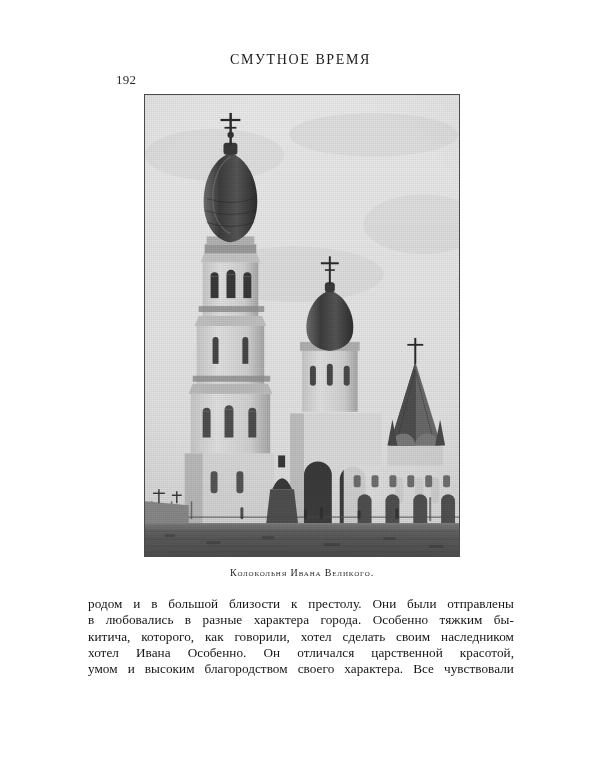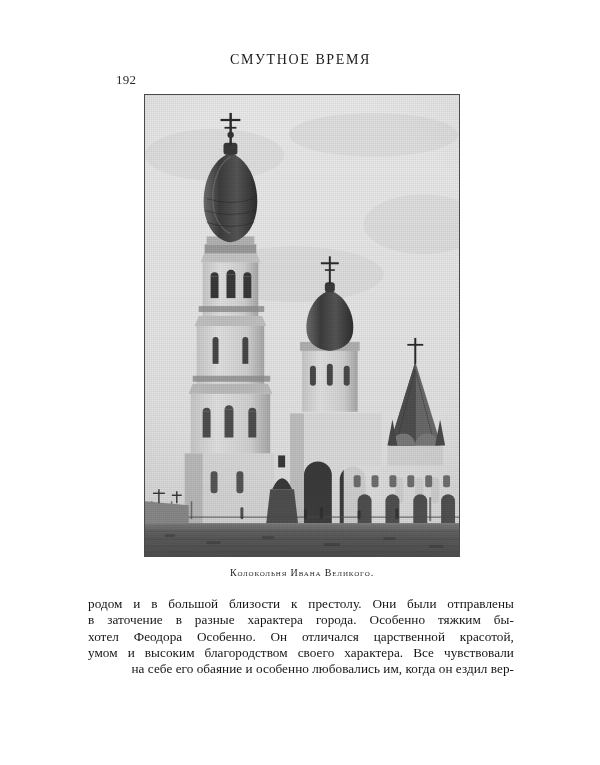--- a/index.html
+++ b/index.html
@@ -108,21 +108,20 @@
     width: 426px;
   }
   .body-line {
     font-size: 13.2px;
     line-height: 16.3px;
     letter-spacing: 0.05px;
     color: #141414;
     white-space: nowrap;
     display: flex;
     justify-content: space-between;
-    text-align: right;
   }
   .body-line.last { display: block; }
   .body-line > span { display: inline-block; }
 </style>
 </head>
 <body>
 
 <div class="page">
 
   <div class="running-head">
@@ -362,44 +361,53 @@
         <span>большой</span>
         <span>близости</span>
         <span>к</span>
         <span>престолу.</span>
         <span>Они</span>
         <span>были</span>
         <span>отправлены</span>
       </div>
     <div class="body-line">
         <span>в</span>
-        <span>заточение</span>
+        <span>любовались</span>
         <span>в</span>
         <span>разные</span>
         <span>характера</span>
         <span>города.</span>
         <span>Особенно</span>
         <span>тяжким</span>
         <span>бы-</span>
       </div>
     <div class="body-line">
+        <span>китича,</span>
+        <span>которого,</span>
+        <span>как</span>
+        <span>говорили,</span>
         <span>хотел</span>
-        <span>Феодора</span>
+        <span>сделать</span>
+        <span>своим</span>
+        <span>наследником</span>
+      </div>
+    <div class="body-line">
+        <span>хотел</span>
+        <span>Ивана</span>
         <span>Особенно.</span>
         <span>Он</span>
         <span>отличался</span>
         <span>царственной</span>
         <span>красотой,</span>
       </div>
     <div class="body-line">
         <span>умом</span>
         <span>и</span>
         <span>высоким</span>
         <span>благородством</span>
         <span>своего</span>
         <span>характера.</span>
         <span>Все</span>
         <span>чувствовали</span>
       </div>
-    <div class="body-line last">на себе его обаяние и особенно любовались им, когда он ездил вер-</div>
   </div>
 
 </div>
 
 </body></html>

